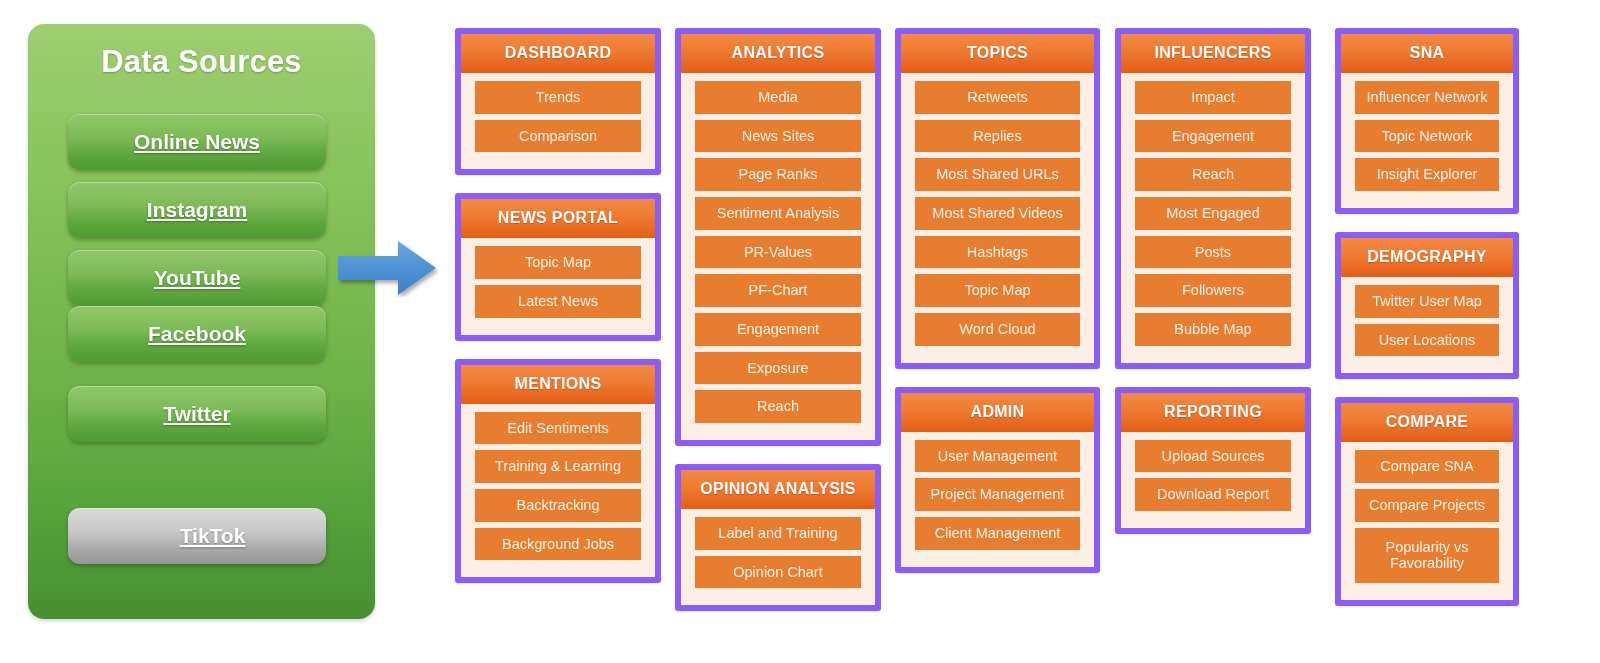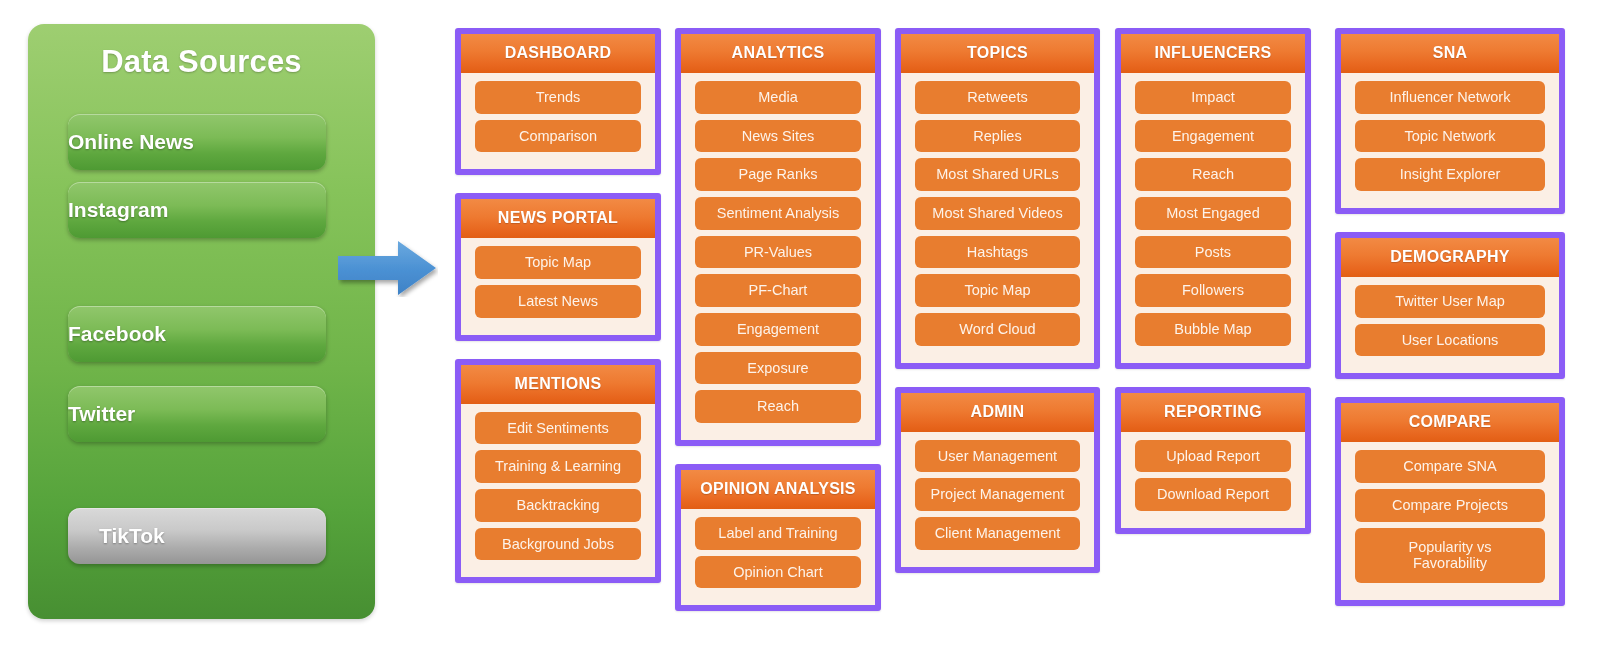--- a/index.html
+++ b/index.html
@@ -44,22 +44,24 @@
     width: 258px;
     height: 56px;
     border-radius: 12px;
     background: linear-gradient(180deg, #91C76C 0%, #7CBB56 42%, #5FA83F 70%, #4E9A33 100%);
     box-shadow: 0 2px 4px rgba(0,0,0,0.28), inset 0 1px 0 rgba(255,255,255,0.35);
     color: #ffffff;
     font-size: 21px;
     font-weight: bold;
     display: flex;
     align-items: center;
+    justify-content: center;
     text-shadow: 0 1px 2px rgba(0,0,0,0.3);
     box-sizing: border-box;
+    text-decoration: underline;
   }
   .src-btn.grey {
     background: linear-gradient(180deg, #D9D9D9 0%, #C9C9C9 40%, #ABABAB 72%, #959595 100%);
   }
 
   
   #flow-arrow {
     position: absolute;
     left: 338px;
     top: 239px;
@@ -69,21 +71,21 @@
 
   
   .column {
     position: absolute;
     top: 28px;
   }
   #col-dashboard  { left: 455px;  width: 206px; }
   #col-analytics  { left: 675px;  width: 206px; }
   #col-topics     { left: 895px;  width: 205px; }
   #col-influencers{ left: 1115px; width: 196px; }
-  #col-sna        { left: 1335px; width: 230px; }
+  #col-sna        { left: 1335px; width: 184px; }
 
   .card {
     background: #FBEFE5;
     border: 6px solid #8b5cf6;
     border-radius: 3px;
     margin-bottom: 18px;
     box-shadow: 0 1px 2px rgba(0,0,0,0.10);
     overflow: hidden;
     box-sizing: border-box;
   }
@@ -100,36 +102,39 @@
   .card-body {
     padding: 8px 14px 10px;
   }
   .card-item {
     background: #E87D2F;
     color: #FDF3EA;
     font-size: 14.5px;
     text-align: center;
     padding: 8px 4px;
     margin-bottom: 6px;
-    border-radius: 6px;
+    border-radius: 0;
     line-height: 1.15;
   }
   .card-item:last-child { margin-bottom: 7px; }
   .card-item.two-line { padding: 11px 4px; }
 </style>
 </head>
 <body>
 
 <div id="sources-panel">
   <div id="sources-title">Data Sources</div>
 <div class="src-btn" style="top: 90px;">
       <span>Online News</span>
     </div>
     <div class="src-btn" style="top: 158px;">
       <span>Instagram</span>
+    </div>
+    <div class="src-btn" style="top: 226px;">
+      <span>YouTube</span>
     </div>
     <div class="src-btn" style="top: 282px;">
       <span>Facebook</span>
     </div>
     <div class="src-btn" style="top: 362px;">
       <span>Twitter</span>
     </div>
     <div class="src-btn grey" style="top: 484px; padding-left: 31px;">
       <span>TikTok</span>
     </div>
@@ -230,21 +235,21 @@
         <div class="card-item">Reach</div>
         <div class="card-item">Most Engaged</div>
         <div class="card-item">Posts</div>
         <div class="card-item">Followers</div>
         <div class="card-item">Bubble Map</div>
       </div>
     </div>
     <div class="card">
       <div class="card-header">REPORTING</div>
       <div class="card-body">
-        <div class="card-item">Upload Report</div>
+        <div class="card-item">Upload Sources</div>
         <div class="card-item">Download Report</div>
       </div>
     </div>
   </div>
 <div class="column" id="col-sna">
     <div class="card">
       <div class="card-header">SNA</div>
       <div class="card-body">
         <div class="card-item">Influencer Network</div>
         <div class="card-item">Topic Network</div>

